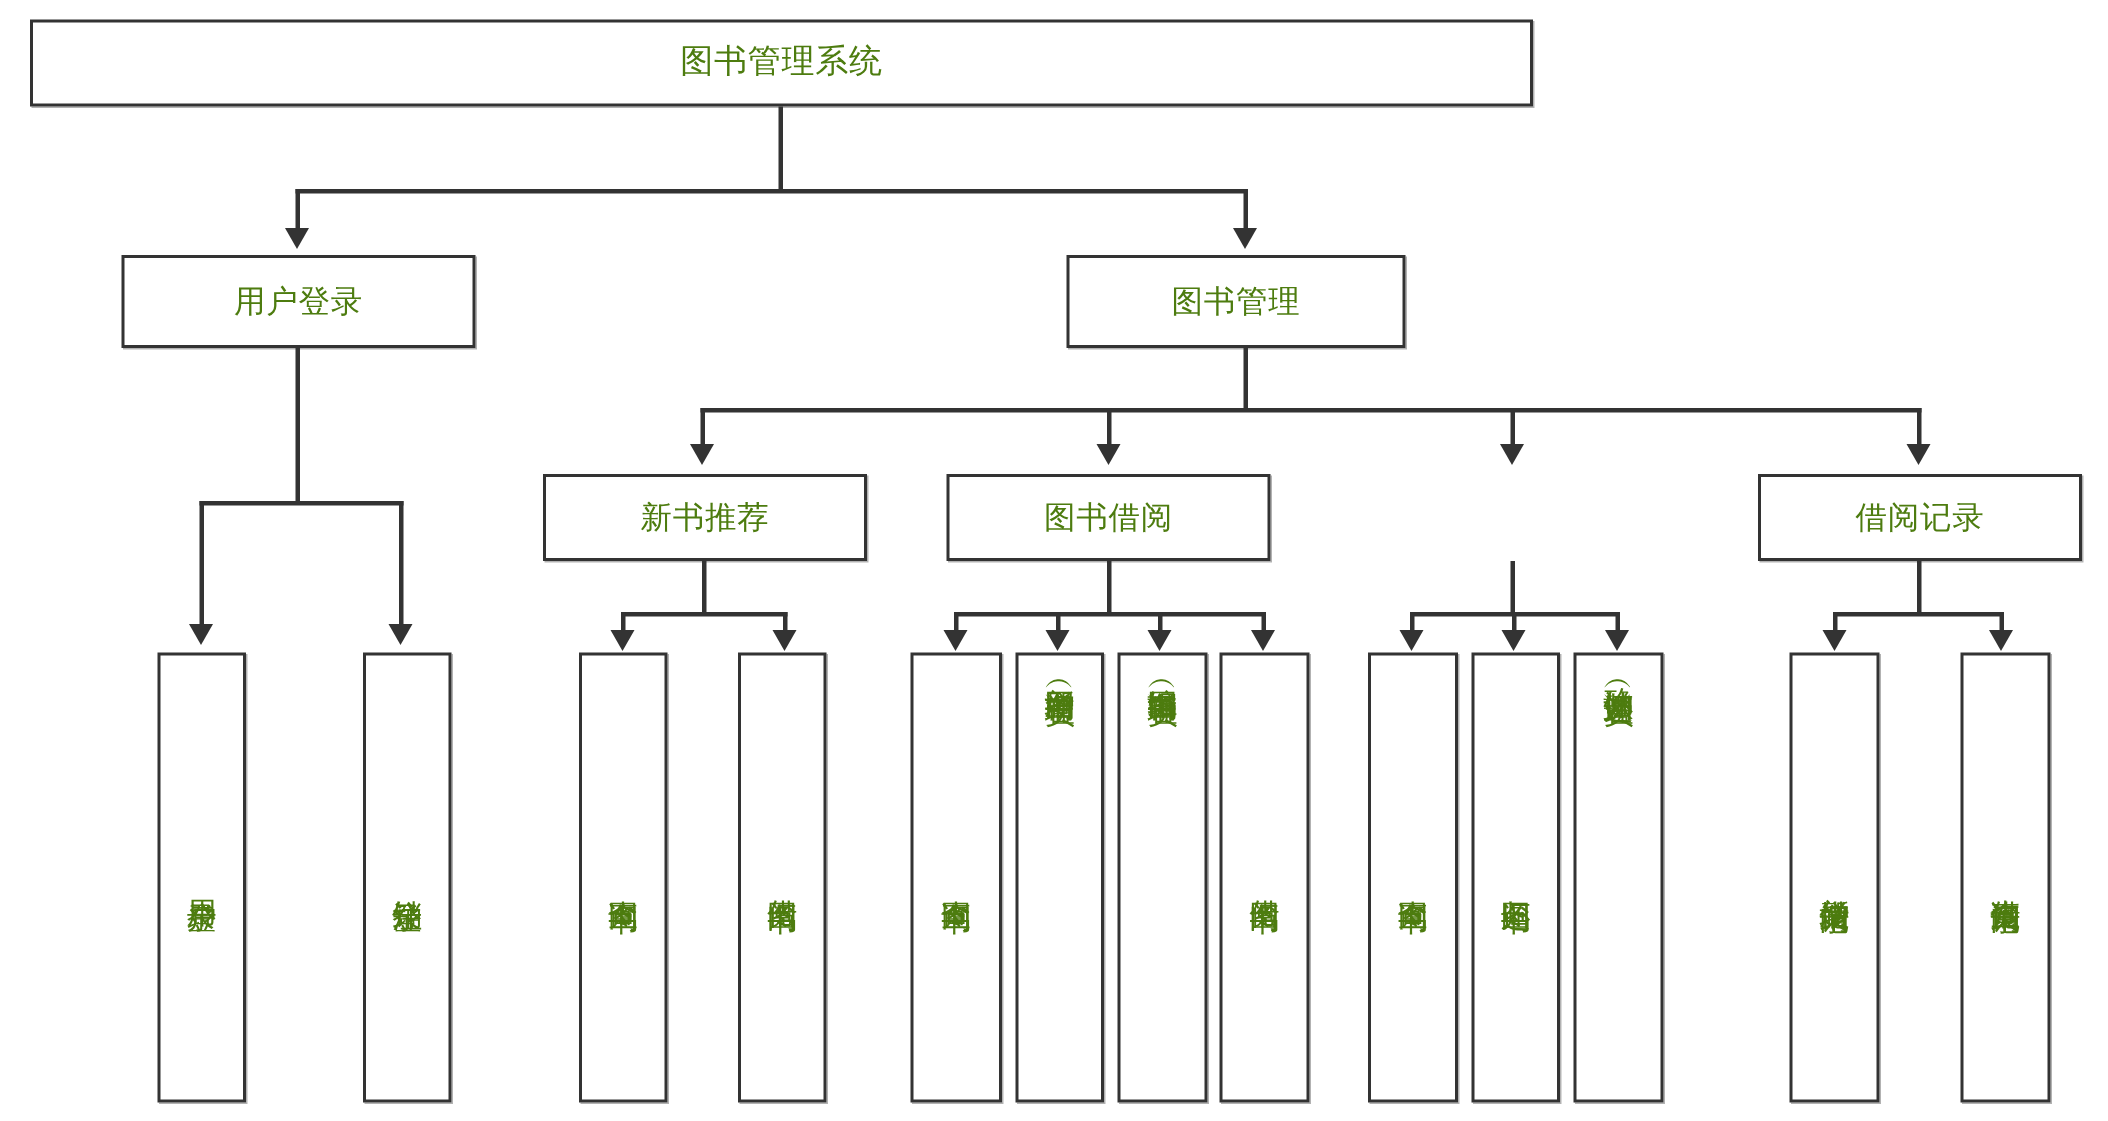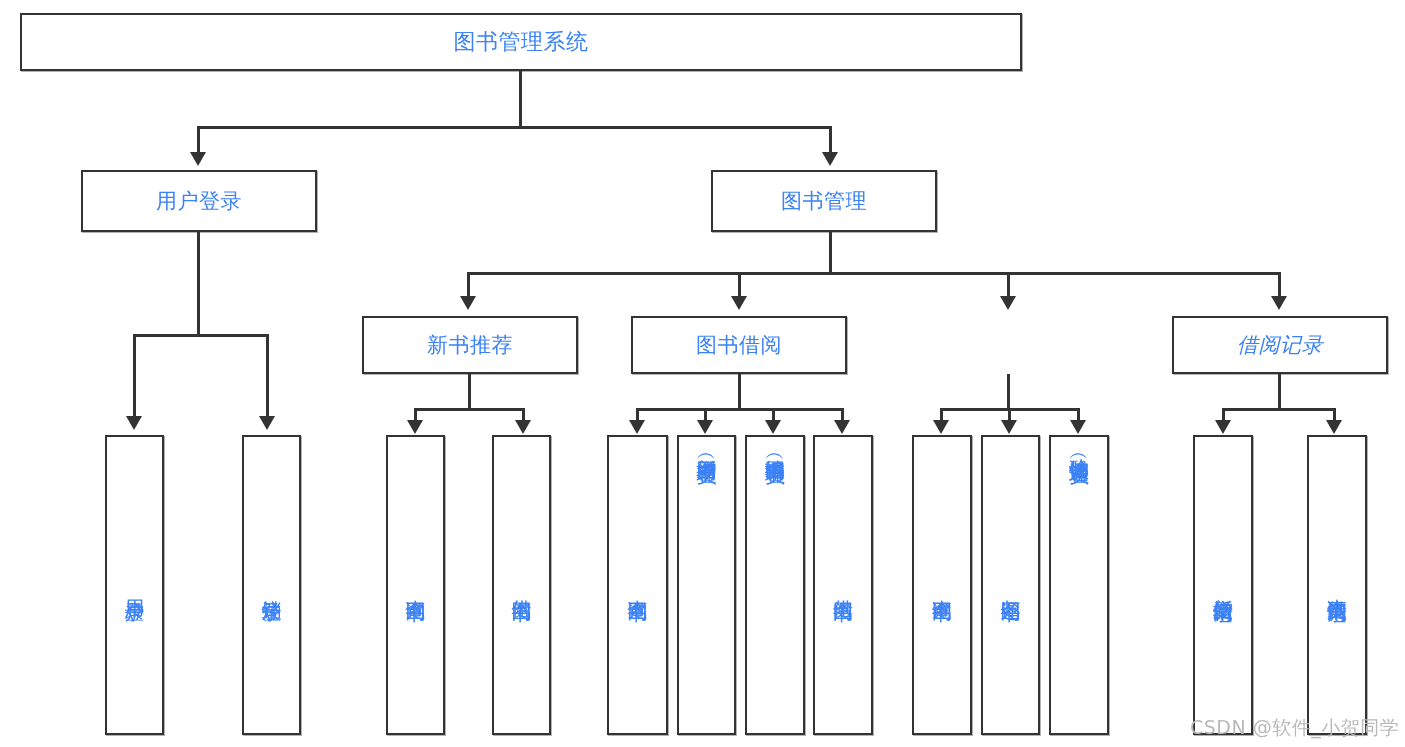--- a/index.html
+++ b/index.html
@@ -21,21 +21,21 @@
     position:absolute;
     box-sizing:border-box;
     background:#ffffff;
     border:2px solid #333333;
     display:flex;
     align-items:center;
     justify-content:center;
     box-shadow:1px 1px 0 rgba(0,0,0,0.30);
   }
   .node .node-label{
-    color:#3b82f6;
+    color:#4d7c0f;
     line-height:1.18;
     white-space:nowrap;
     letter-spacing:0.5px;
   }
   
   .node-h .node-label{
     font-size:21px;
   }
   .node-root .node-label{
     font-size:22px;
@@ -135,21 +135,21 @@
 
   <div class="node node-h" style="left:631px; top:316px; width:216px; height:58px;">
     <span class="node-label">图书借阅</span>
   </div>
 
   <div class="node node-h" style="left:362px; top:316px; width:216px; height:58px;">
     <span class="node-label">新书推荐</span>
   </div>
 
 
-  <div class="node node-h" style="left:1172px; top:316px; width:216px; height:58px;font-style:italic;">
+  <div class="node node-h" style="left:1172px; top:316px; width:216px; height:58px;">
     <span class="node-label">借阅记录</span>
   </div>
 
   <div class="conn conn-v" style="left:468px; top:374px; width:3px; height:36px;"></div>
   <div class="conn conn-h" style="left:414px; top:408px; width:111px; height:3px;"></div>
   <div class="conn conn-v" style="left:414px; top:408px; width:3px; height:15px;"></div>
   <div class="arrow" style="left:407px; top:420px;"></div>
   <div class="conn conn-v" style="left:522px; top:408px; width:3px; height:15px;"></div>
   <div class="arrow" style="left:515px; top:420px;"></div>
 
@@ -217,15 +217,14 @@
     <span class="node-label">确认归还（管理员）</span>
   </div>
 
   <div class="node node-leaf center" style="left:1193px; top:435px; width:60px; height:300px;">
     <span class="node-label">新增借阅记录</span>
   </div>
   <div class="node node-leaf center" style="left:1307px; top:435px; width:60px; height:300px;">
     <span class="node-label">查询借阅记录</span>
   </div>
 
-  <div id="watermark" style="left:1190px; top:715px;">CSDN @软件_小贺同学</div>
 
 </div>
 
 </body></html>

